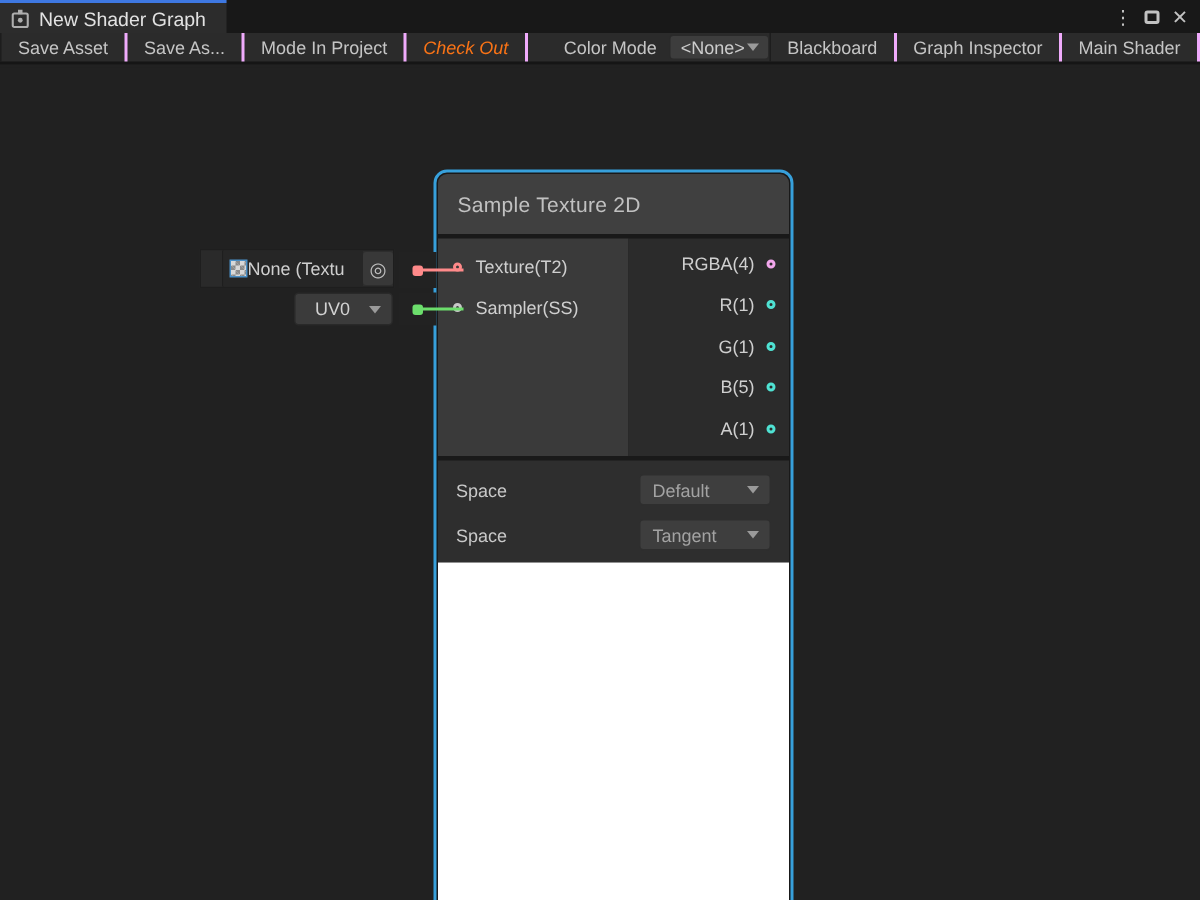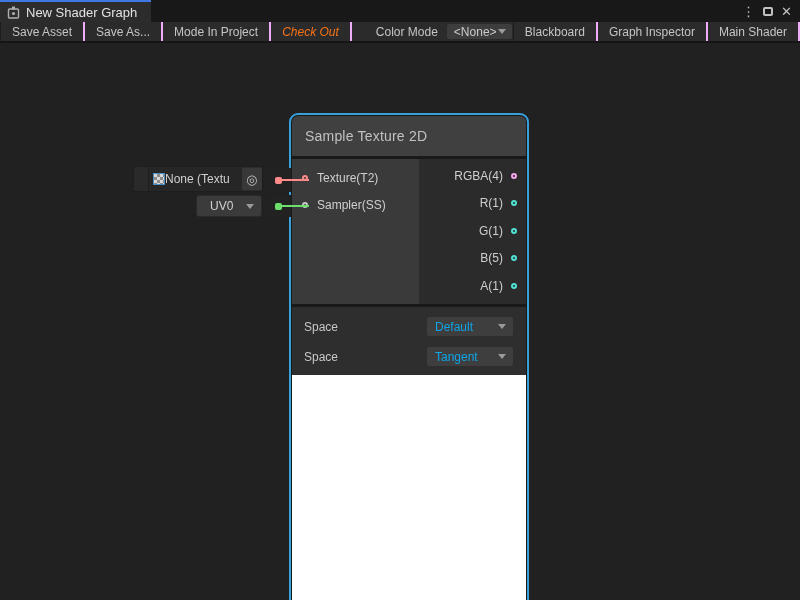--- a/index.html
+++ b/index.html
@@ -82,21 +82,21 @@
     width:6px; height:6px; border:2px solid #cccccc; border-radius:50%;
     background:transparent; flex:none;
   }
   .port-label { color:#cfcfcf; font-size:12px; white-space:nowrap; }
   .controls { height:68px; background:#2e2e2e; padding:9px 12px 0 12px; }
   .ctrl-row { height:21px; margin-bottom:9px; display:flex; align-items:center; }
   .ctrl-label { color:#c8c8c8; font-size:12px; }
   .ctrl-dd {
     margin-left:auto; width:88px; height:21px; background:#3e3e3e;
     border:1px solid #2e2e2e; border-radius:3px; display:flex; align-items:center;
-    padding:0 7px 0 8px; color:#0ea5e9; font-size:12px;
+    padding:0 7px 0 8px; color:#a3a3a3; font-size:12px;
   }
   .ctrl-dd .arrow { margin-left:auto; }
   .preview { flex:1; background:#ffffff; border-radius:0 0 6px 6px; }
 
   
   .obj-field {
     position:absolute; left:133px; top:121px; width:130px; height:26px;
     background:#2d2d2d; border:1px solid #1e1e1e; display:flex; align-items:center;
     z-index:3;
   }

